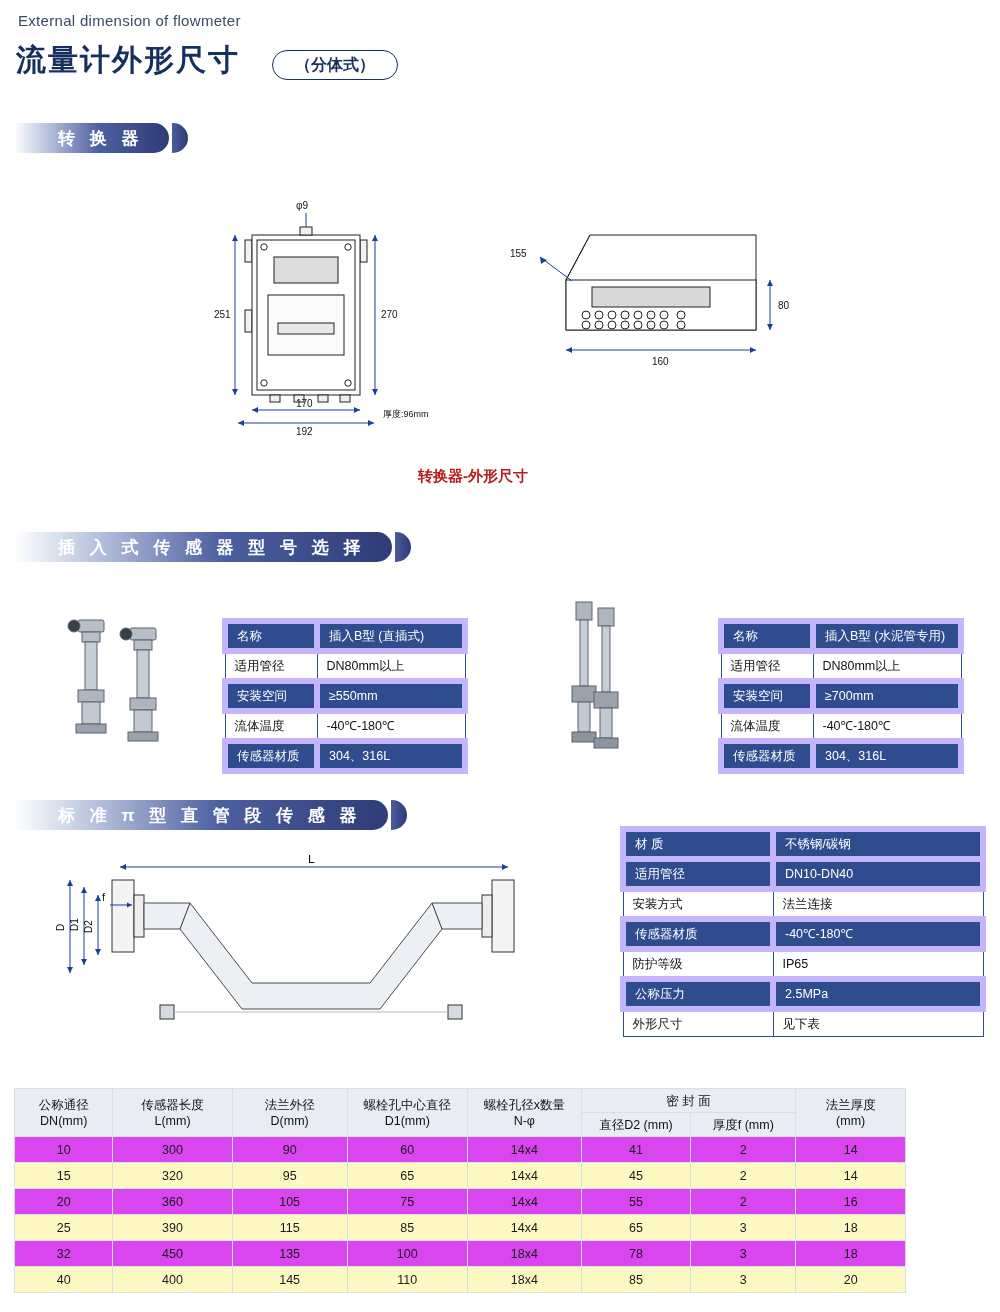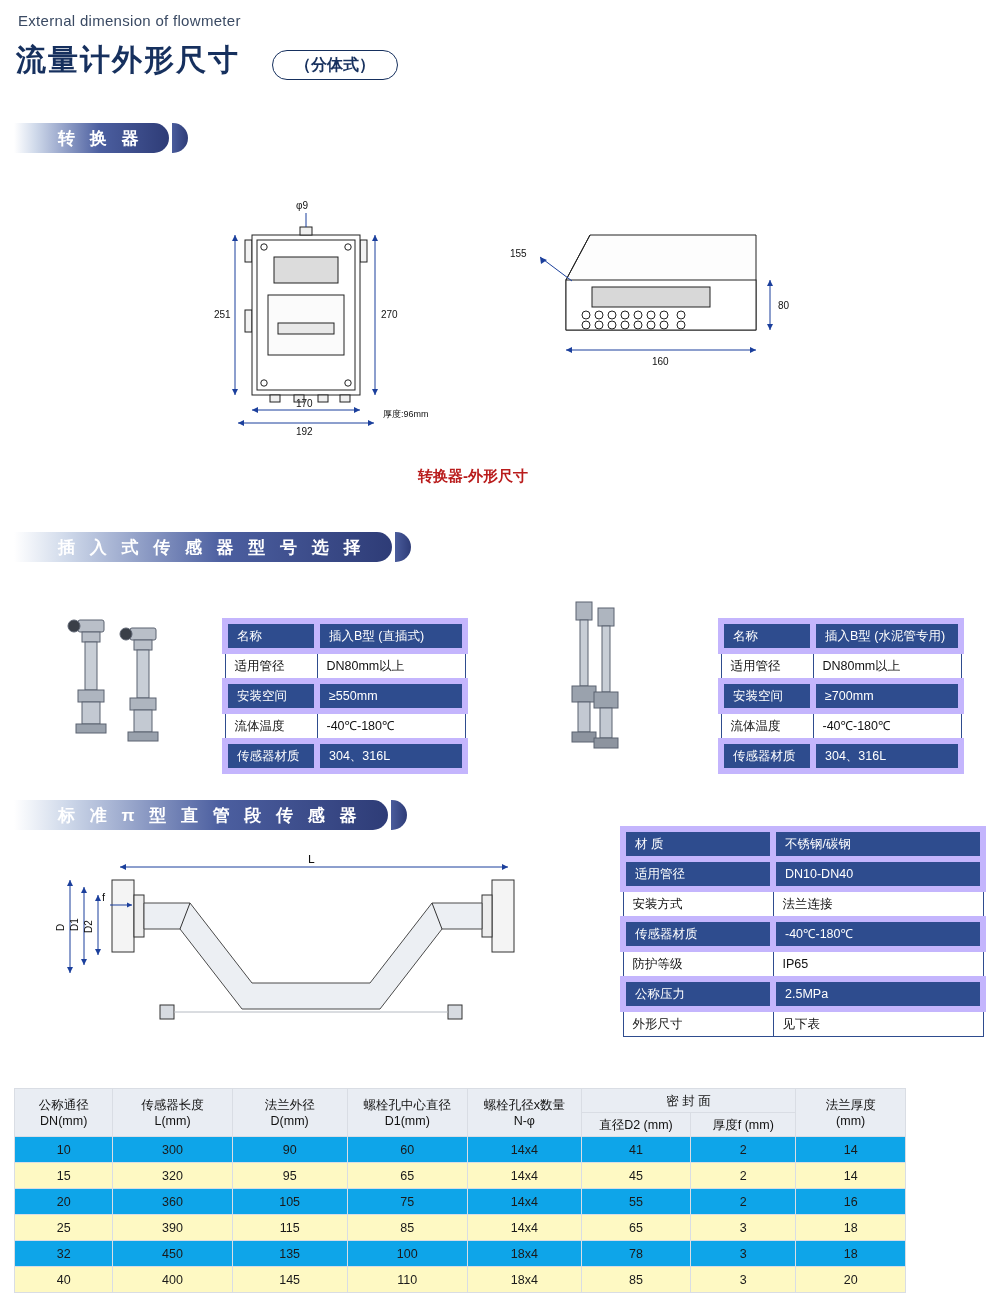--- a/index.html
+++ b/index.html
@@ -74,21 +74,21 @@
     border-collapse:collapse; font-size:12.5px; text-align:center;
   }
   table.data th, table.data td {
     border:1px solid #d9dde4;
     padding:0; height:26px;
   }
   table.data thead th {
     background:#e9edf3; color:#111; font-weight:normal;
     height:48px; line-height:16px; font-size:12.5px;
   }
-  table.data tbody td { background:#0ea5e9; }
+  table.data tbody td { background:#d946ef; }
   table.data tbody tr.alt td { background:#fef9c3; }
 
   
   .photo { position:absolute; }
 </style>
 </head>
 <body>
 
 <div class="hdr-en">External dimension of flowmeter</div>
 <div class="hdr-cn">流量计外形尺寸</div>

